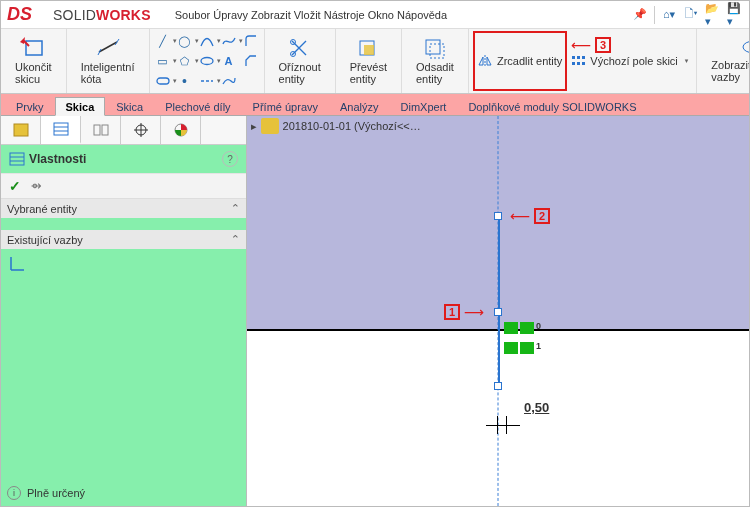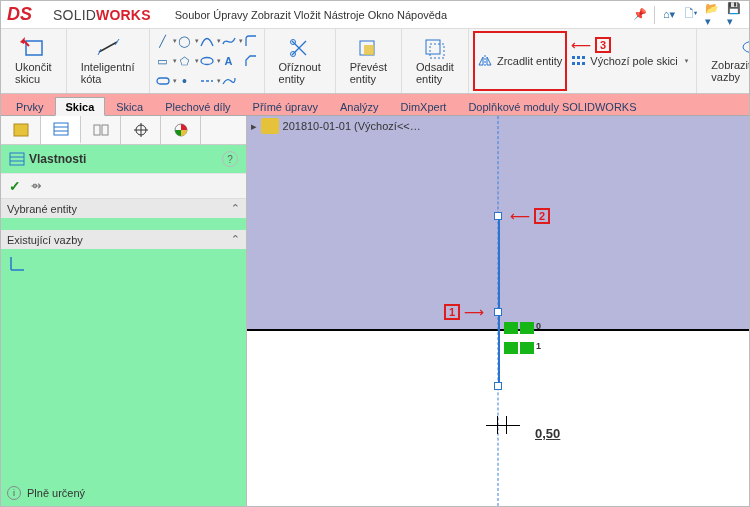--- a/index.html
+++ b/index.html
@@ -392,15 +392,15 @@
     </div>
 
     <div class="call-abs" style="top:188px; left:calc(50% - 54px);">
       <span class="callout">1</span>
       <span class="arrow-l" style="transform:scaleX(-1)">⟵</span>
     </div>
 
     <div class="dim-tick" style="top:300px; left:calc(50% - 1px);"></div>
     <div class="dim-tick" style="top:300px; left:calc(50% + 8px);"></div>
     <div class="dim-line" style="top:309px; left:calc(50% - 12px); width:34px;"></div>
-    <span class="dim" style="top:310px; left:calc(50% + 26px);margin-left:11px;">0,50</span>
+    <span class="dim" style="top:284px; left:calc(50% + 26px);">0,50</span>
   </div>
 </div>
 
 </body></html>

